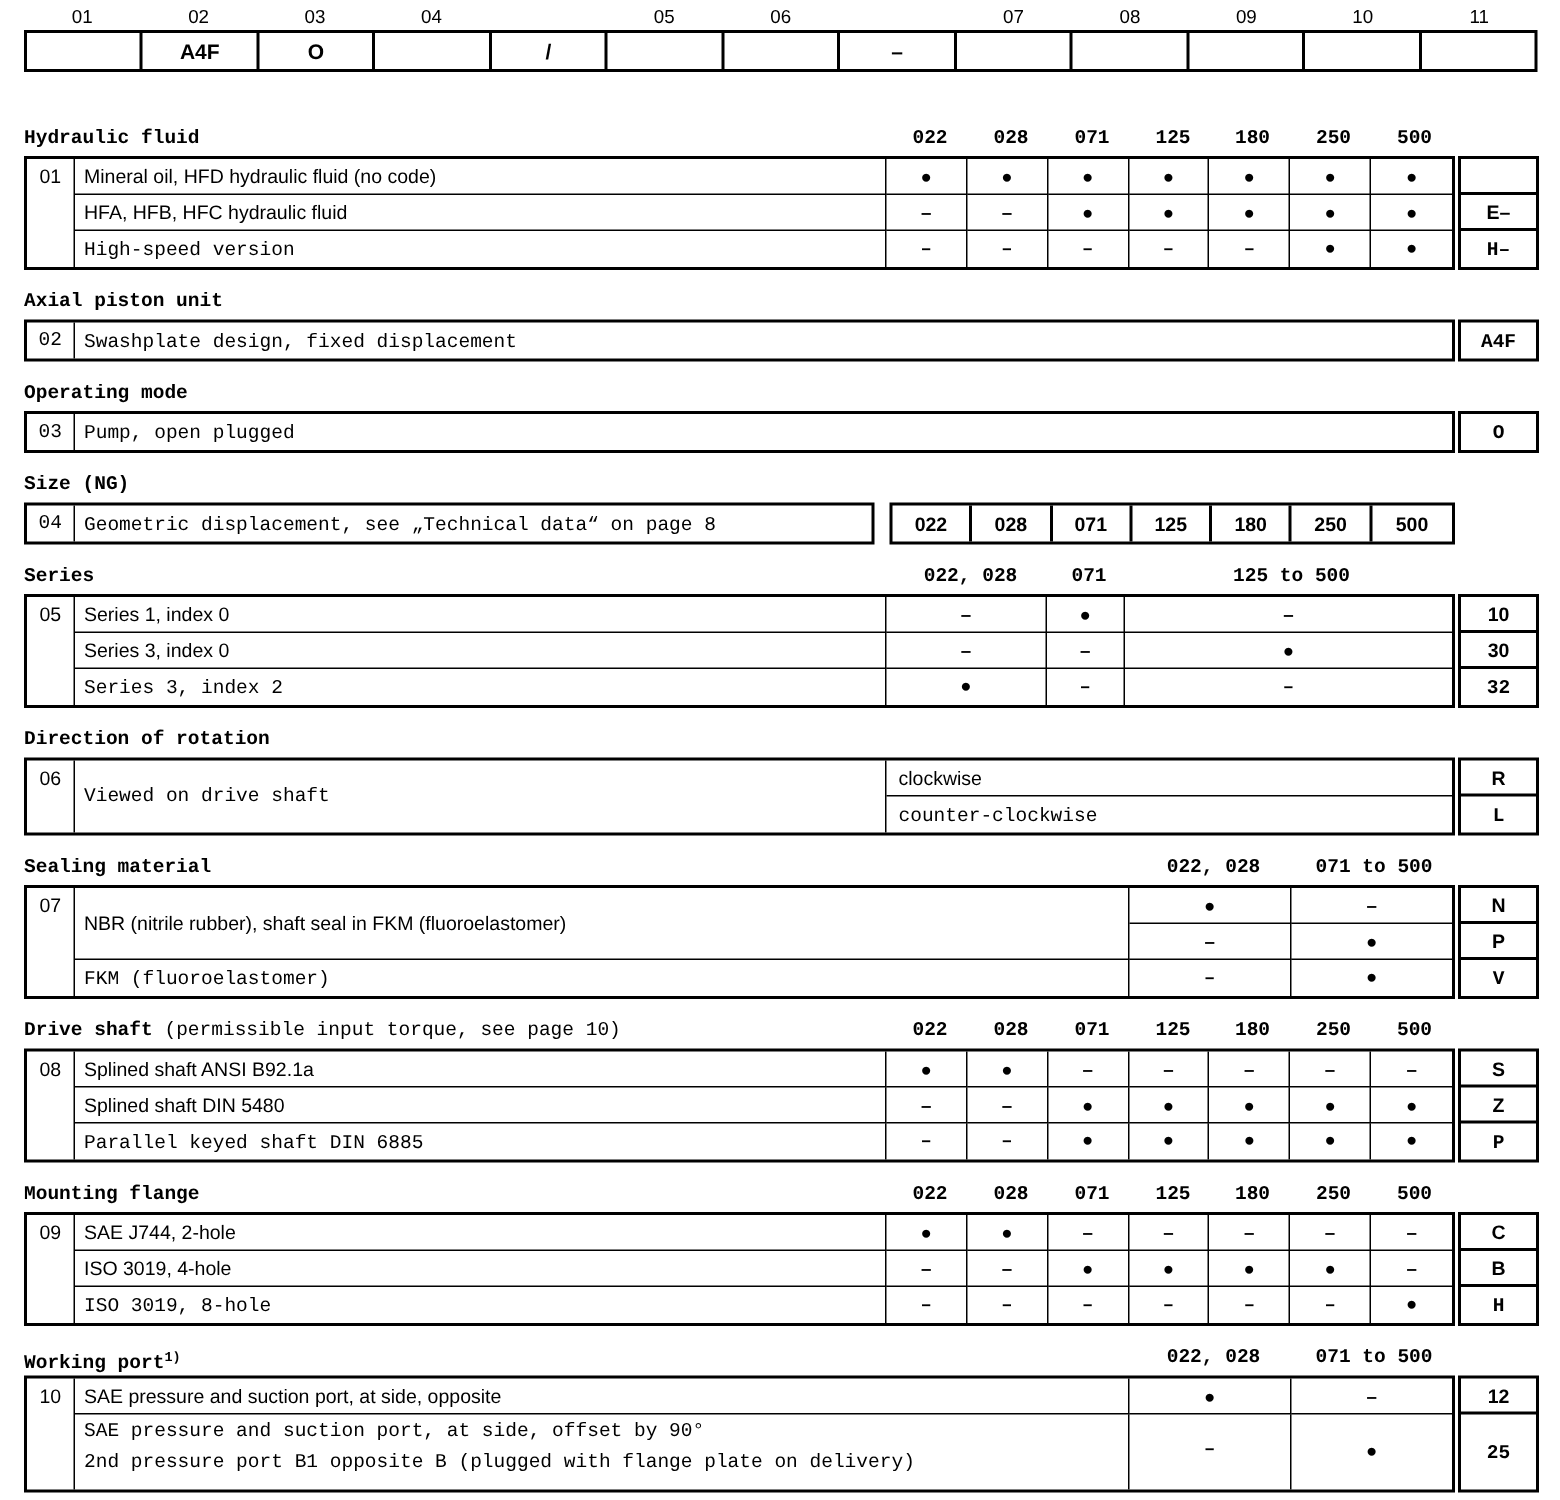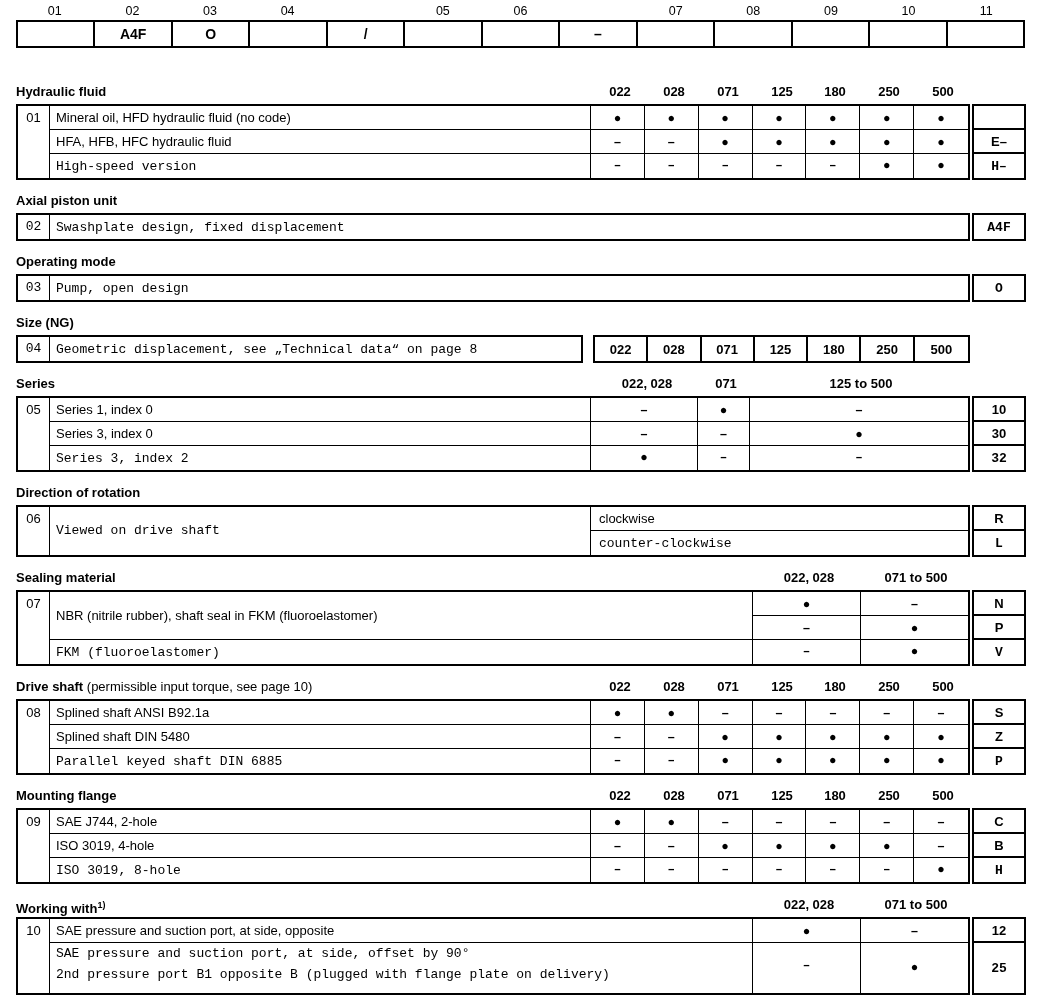--- a/index.html
+++ b/index.html
@@ -16,21 +16,21 @@
   .strip-cells { display:flex; height:28px; border:2px solid #000; }
   .strip-cells .scell {
     flex:1; border-right:2px solid #000; display:flex;
     align-items:center; justify-content:center;
     font-weight:bold; font-size:14px;
   }
   .strip-cells .scell:last-child { border-right:none; }
   
   .hdr {
     position:relative; margin:13px 0 4px 16px; width:1010px; height:16px;
-    font-weight:bold; font-size:13px; line-height:16px; white-space:nowrap;
+    font-weight:bold; font-size:13px; line-height:16px; white-space:nowrap;font-family:Liberation Mono, monospace;
   }
   .hdr.first { margin-top:36px; }
   .hdr .suffix { font-weight:normal; }
   .hdr sup { font-size:9px; }
   .ch { position:absolute; top:0; transform:translateX(-50%); font-weight:bold; white-space:nowrap; }
   
   .trow { display:flex; margin-left:16px; }
   .mainbox { width:954px; border:2px solid #000; display:grid; }
   .g-wide   { grid-template-columns:32px 541px repeat(7,1fr); }
   .g-series { grid-template-columns:32px 541px 107px 52px 1fr; }
@@ -157,21 +157,21 @@
     <div class="code lr">A4F</div>
   </div>
 </div>
 
 <div class="hdr">
   <span>Operating mode</span>
 </div>
 <div class="trow">
   <div class="mainbox g-single rows1">
     <div class="c num lr">03</div>
-    <div class="c desc lc lr">Pump, open design</div>
+    <div class="c desc lc lr">Pump, open plugged</div>
   </div>
   <div class="codebox rows1">
     <div class="code lr">O</div>
   </div>
 </div>
 
 <div class="hdr">
   <span>Size (NG)</span>
 </div>
 <div class="trow">
@@ -343,21 +343,21 @@
     <div class="c val lc lr">●</div>
   </div>
   <div class="codebox rows3">
     <div class="code">C</div>
     <div class="code">B</div>
     <div class="code lr">H</div>
   </div>
 </div>
 
 <div class="hdr">
-  <span>Working with</span><sup>1)</sup>
+  <span>Working port</span><sup>1)</sup>
   <span class="ch" style="left:793px">022, 028</span>
   <span class="ch" style="left:900px">071 to 500</span>
 </div>
 <div class="trow">
   <div class="mainbox g-seal rowswp">
     <div class="c num">10</div>
     <div class="c desc">SAE pressure and suction port, at side, opposite</div>
     <div class="c val">●</div>
     <div class="c val lc">–</div>
     <div class="c twolines lr">

